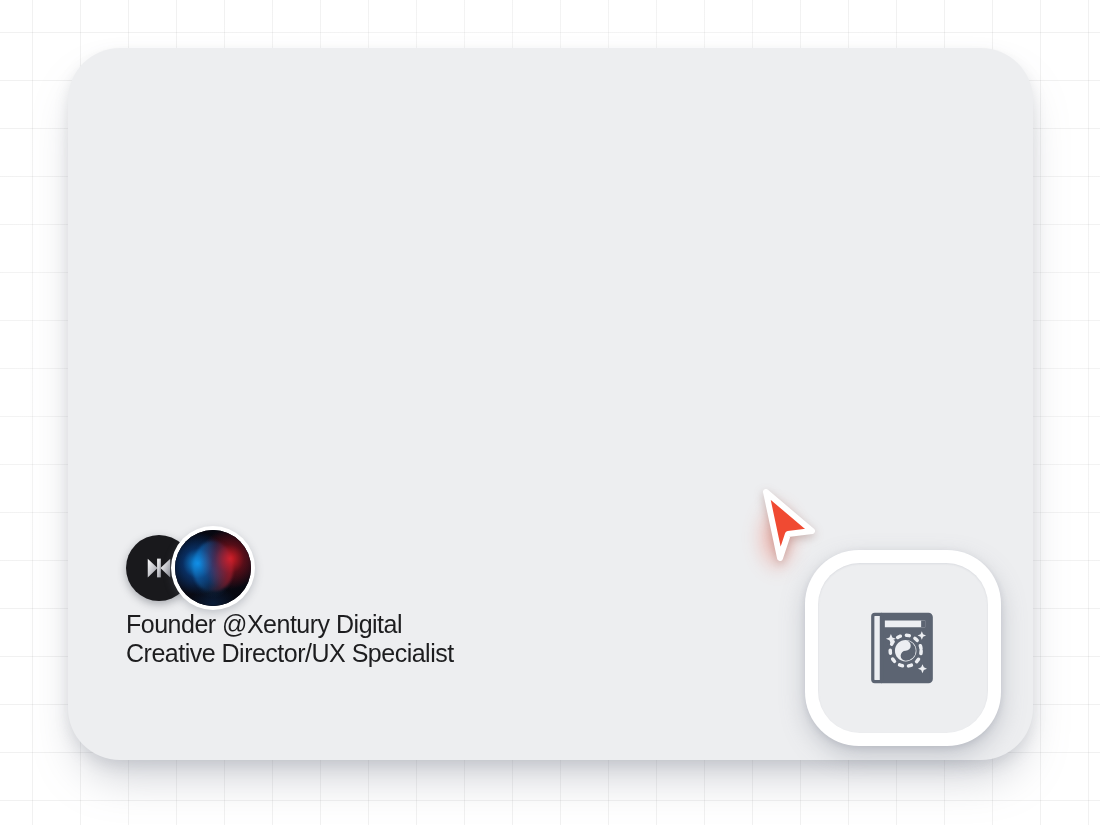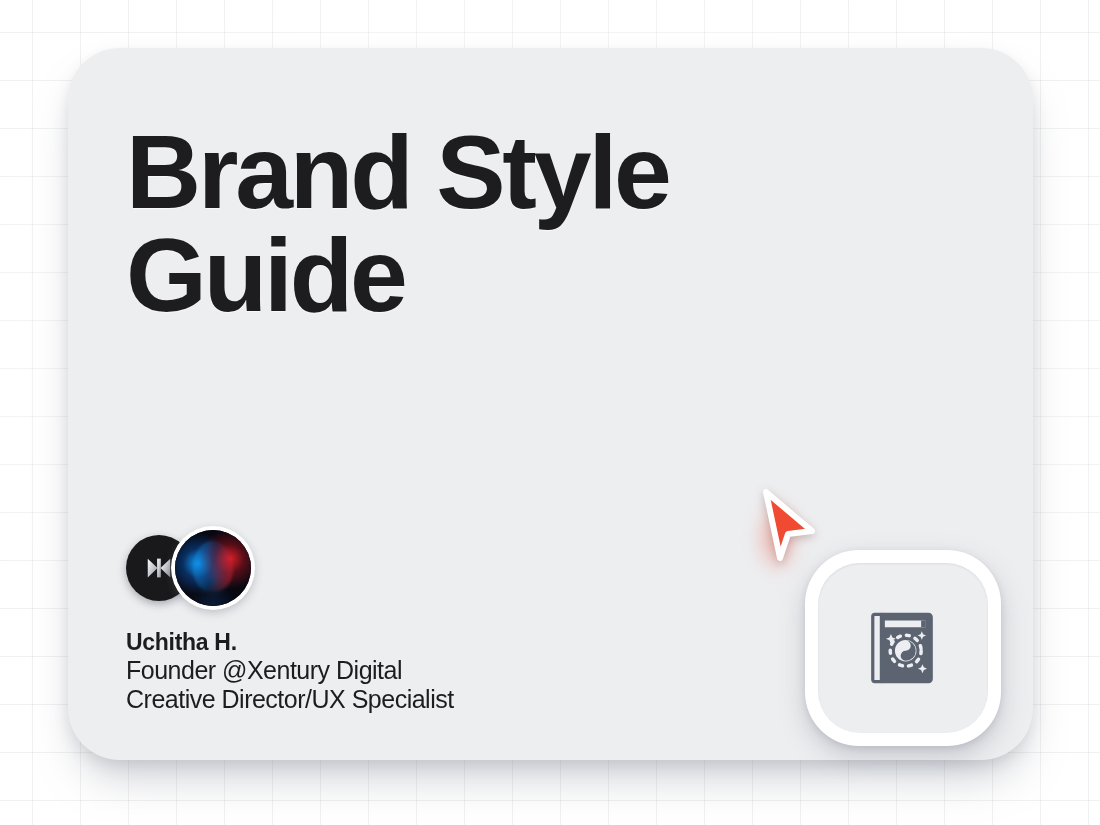--- a/index.html
+++ b/index.html
@@ -152,22 +152,20 @@
                 filter:drop-shadow(0 3px 5px rgba(120,60,50,0.30)); }
 </style>
 </head>
 <body>
 
 <div id="page">
   <div id="grid-veil"></div>
 
   <div id="card">
 
-    <h1 id="title">Brand Style
-Guide</h1>
 
     <div id="profile">
 
       <div id="avatars">
 
         <div class="ava" id="logo-badge">
           <span>
             <svg viewBox="0 0 32 32" aria-hidden="true">
               <defs>
                 <linearGradient id="bw" x1="0" y1="0" x2="1" y2="1">
@@ -182,21 +180,20 @@
             </svg>
           </span>
         </div>
 
         <div class="ava" id="avatar-photo">
           <div class="photo"></div>
         </div>
 
       </div>
 
-      <div id="name">Uchitha H.</div>
       <div class="role">Founder @Xentury Digital</div>
       <div class="role">Creative Director/UX Specialist</div>
     </div>
 
     <div id="book-button">
       <div id="book-button-inner">
         <span>
           <svg id="book-icon" viewBox="0 0 64 64" aria-hidden="true">
 
             <path d="M11 7 h5 v50 h-5 a1.5 1.5 0 0 1 -1.5 -1.5 v-47 A1.5 1.5 0 0 1 11 7 z" fill="#eceef2" stroke="#5c6472" stroke-width="2.4" stroke-linejoin="round"></path>

